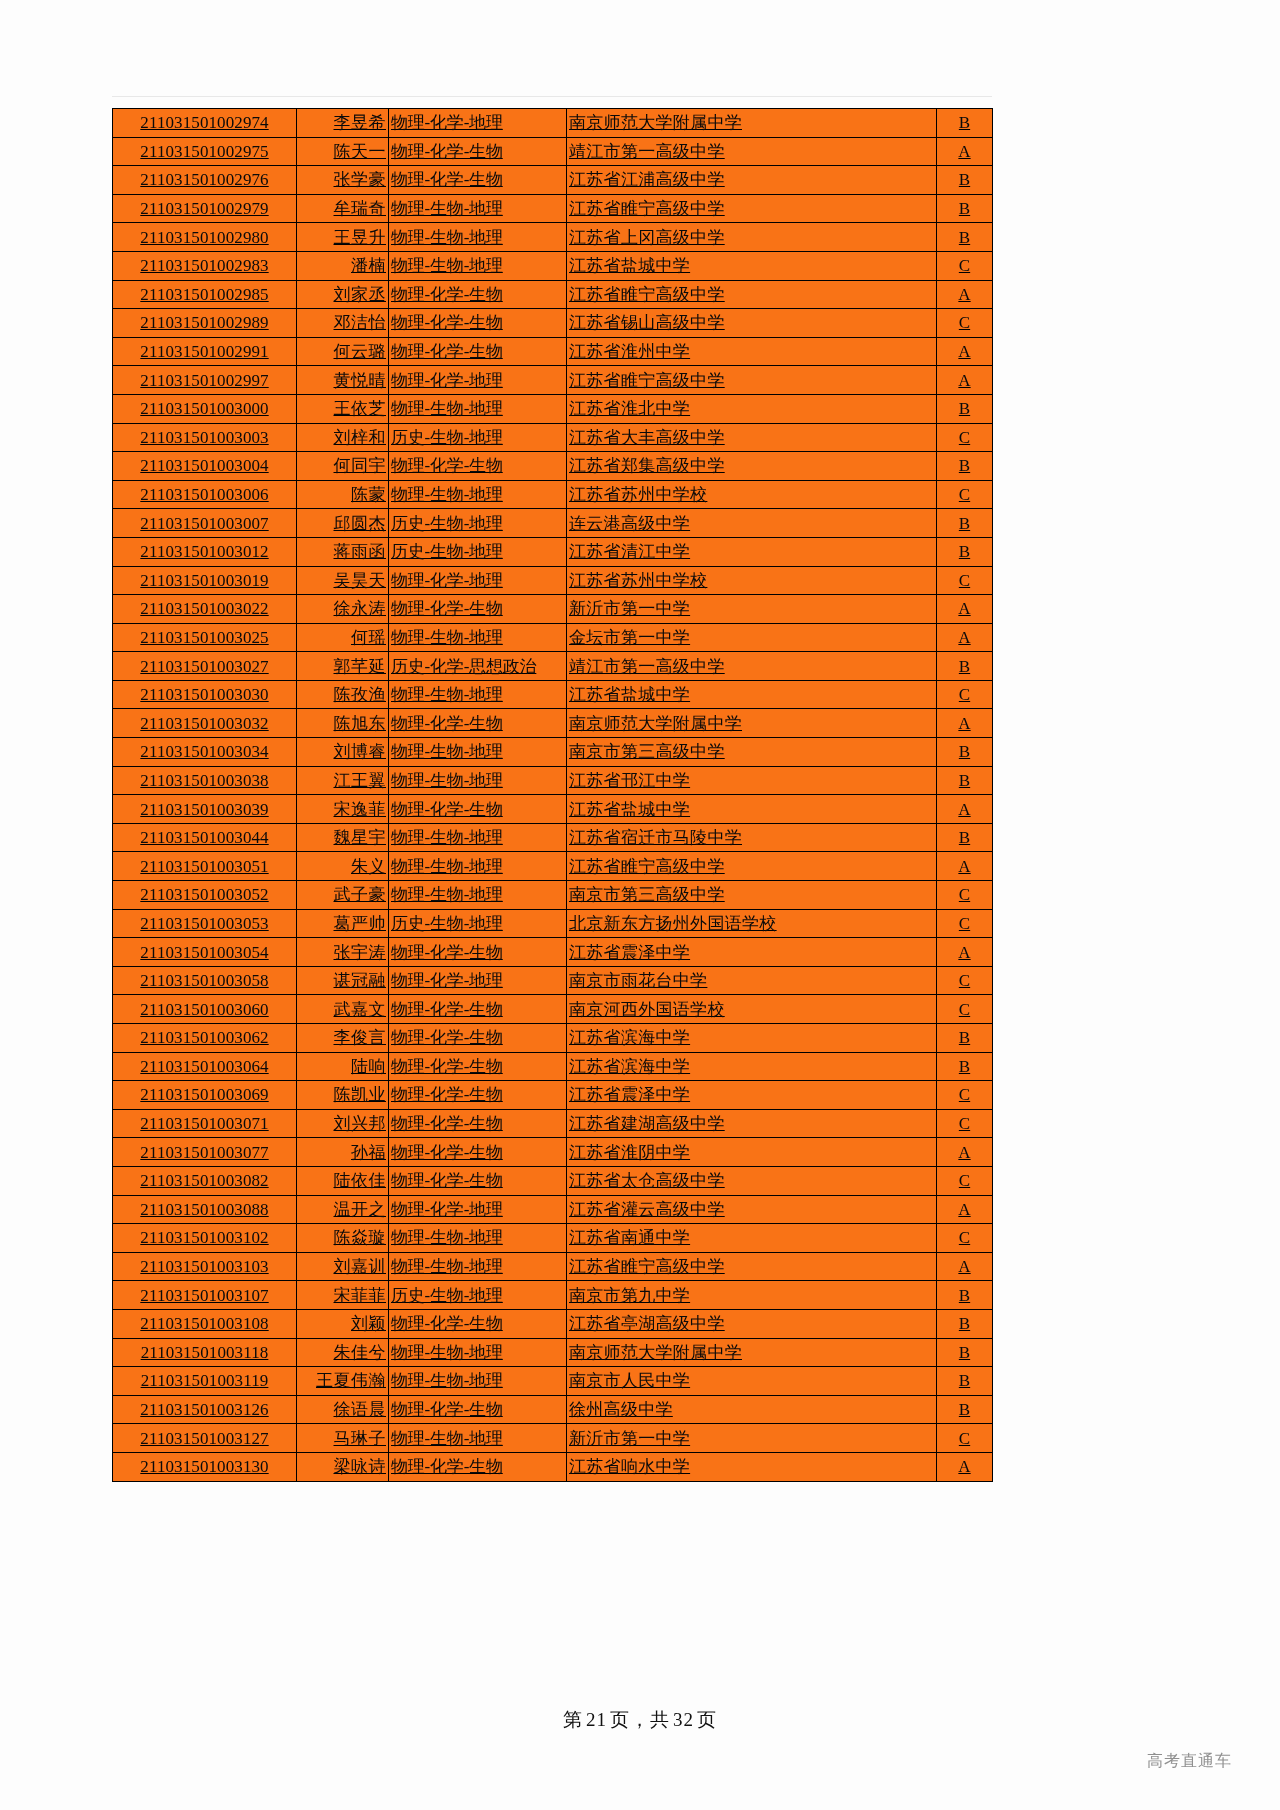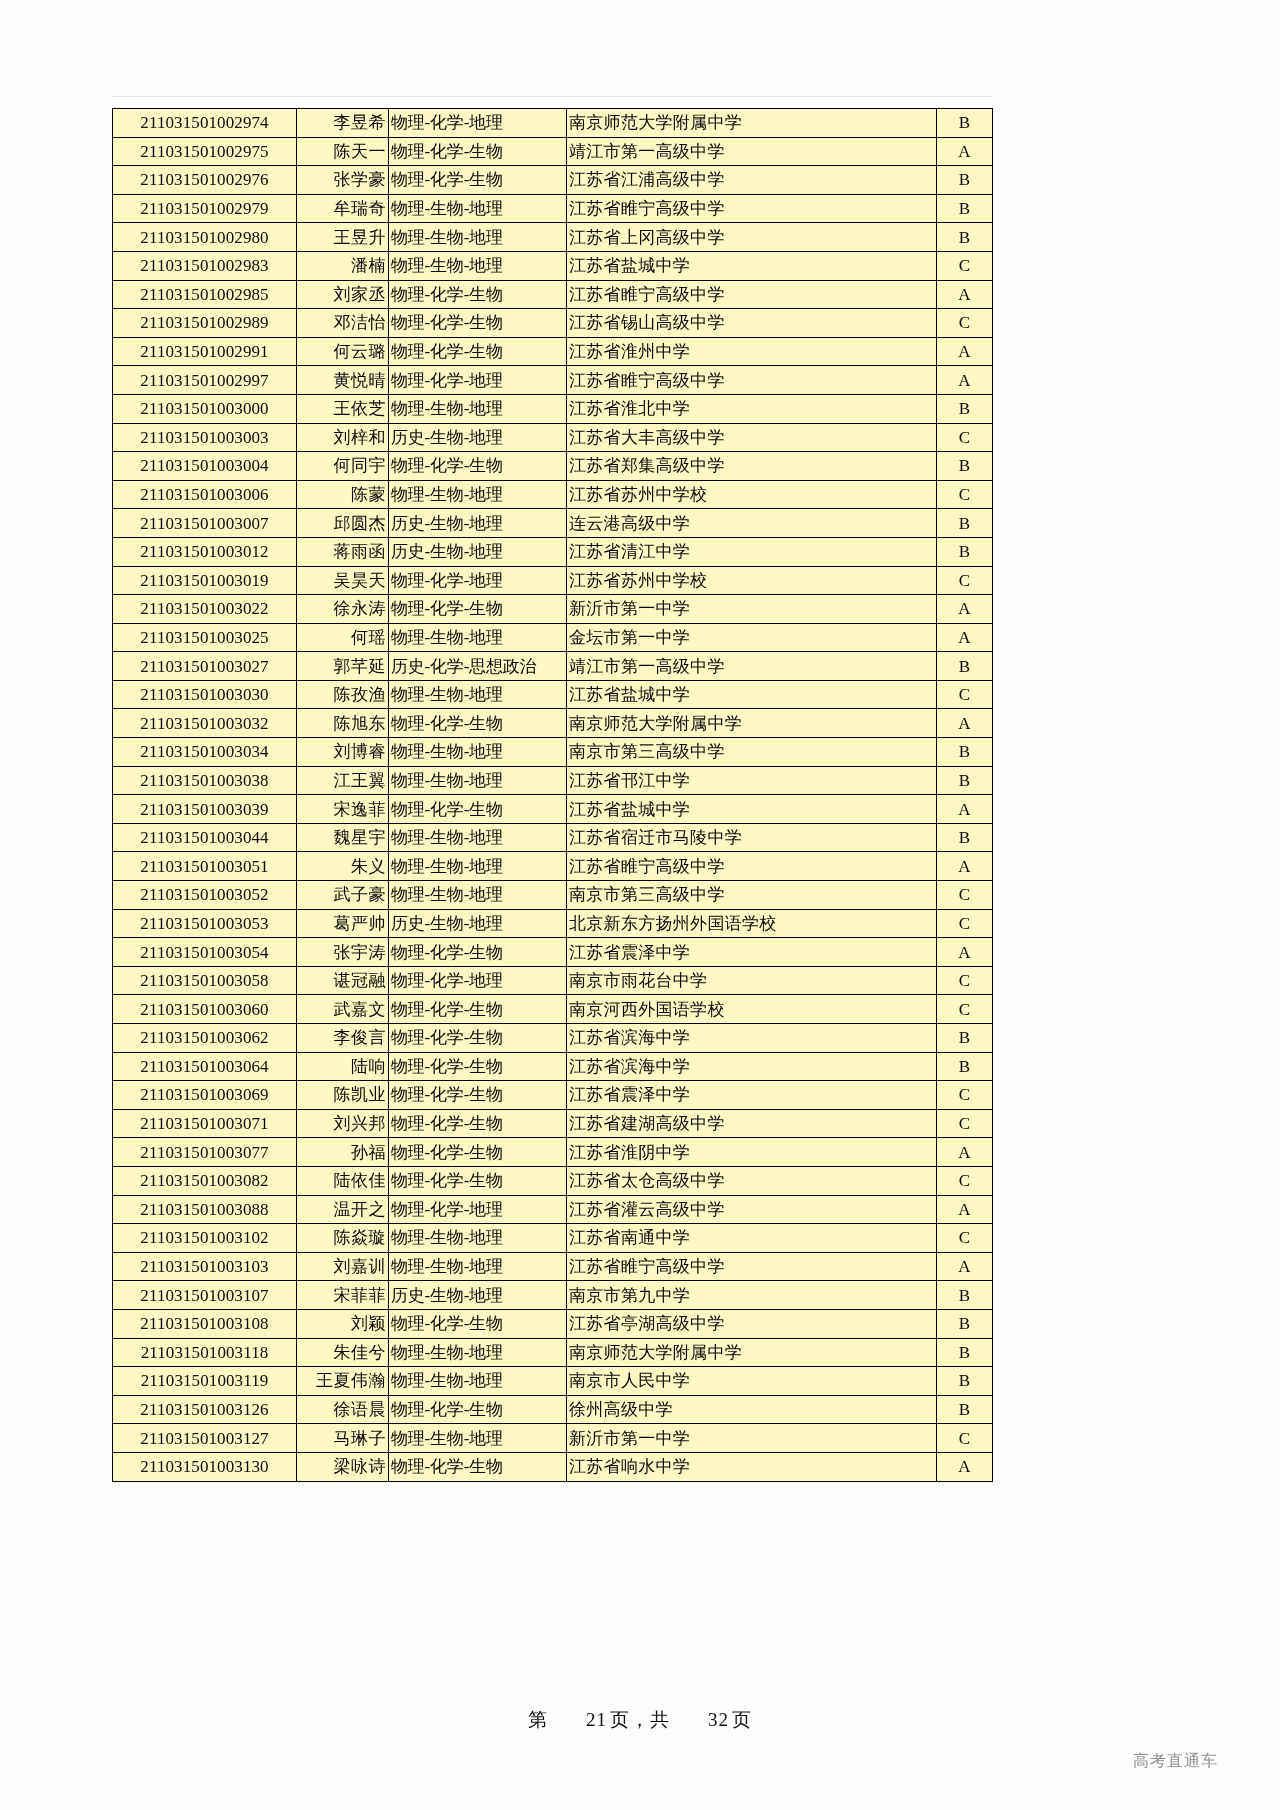--- a/index.html
+++ b/index.html
@@ -25,21 +25,22 @@
   .sheet {
     position: absolute;
     left: 112px;
     top: 108px;
     width: 880px;
   }
   table.roster {
     border-collapse: collapse;
     width: 880px;
     table-layout: fixed;
-    background: #fef9c3;
+    background: #f97316;
+    text-decoration: underline;
   }
   table.roster td {
     border: 1px solid #000000;
     height: 27.6px;
     padding: 0 2px;
     font-size: 17px;
     line-height: 27px;
     color: #0a0a0a;
     white-space: nowrap;
     overflow: hidden;
@@ -79,25 +80,24 @@
     top: 1707px;
     width: 1280px;
     text-align: center;
     font-size: 19px;
     color: #111111;
     letter-spacing: 1px;
     font-family: "Liberation Serif", "DejaVu Serif", serif;
   }
   .footer .num {
     padding: 0 3px;
-    margin-left: 35px;
   }
   .watermark {
     position: absolute;
-    right: 62px;
+    right: 48px;
     top: 1751px;
     font-size: 16px;
     color: #8f8f8f;
     letter-spacing: 1px;
     font-family: "Liberation Sans", "DejaVu Sans", sans-serif;
   }
   .top-rule {
     position: absolute;
     left: 112px;
     top: 96px;

